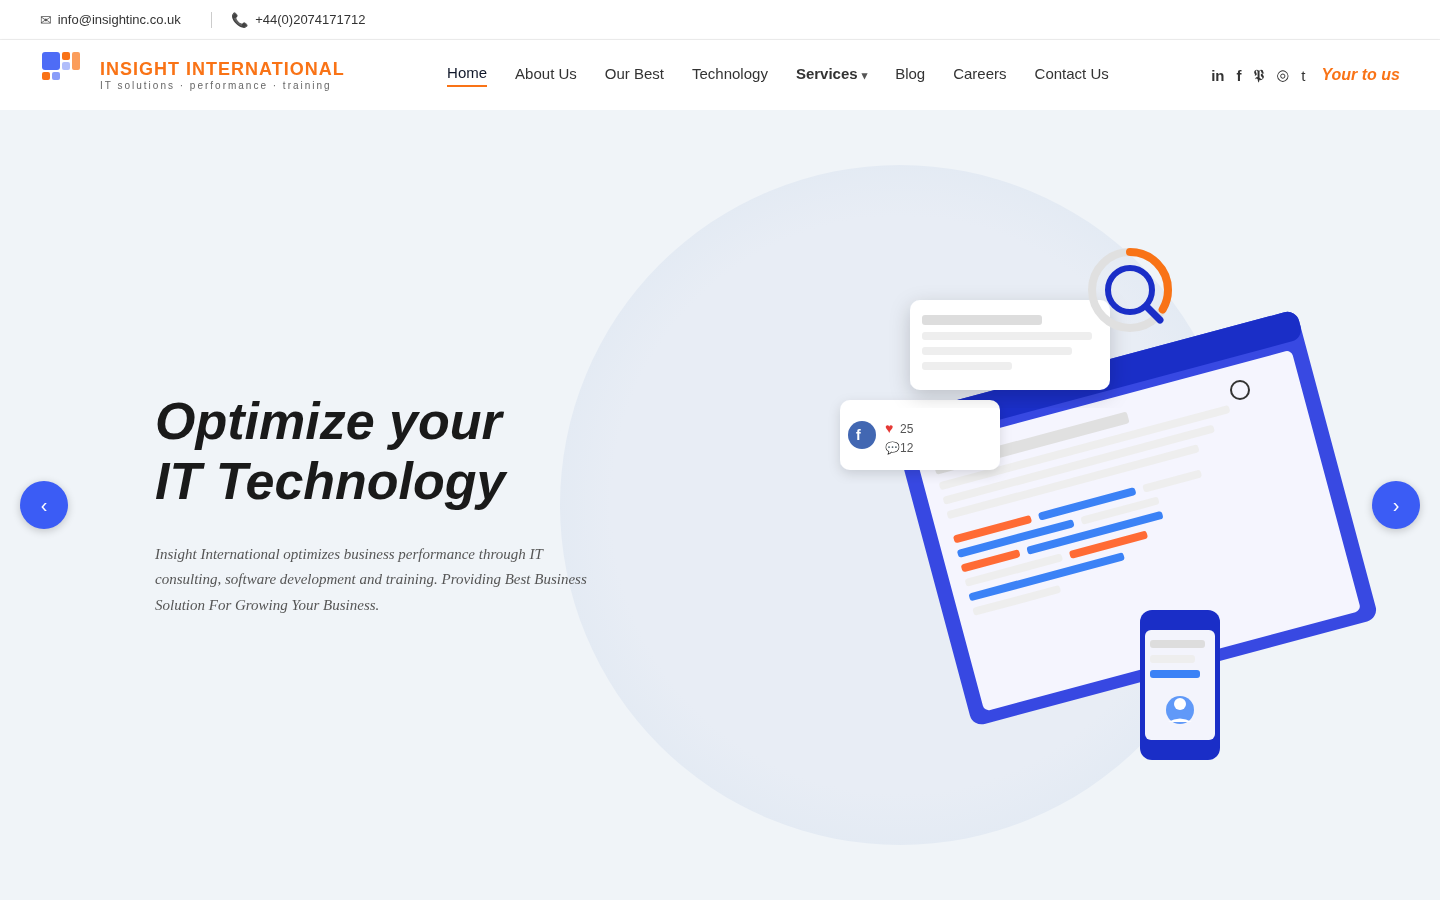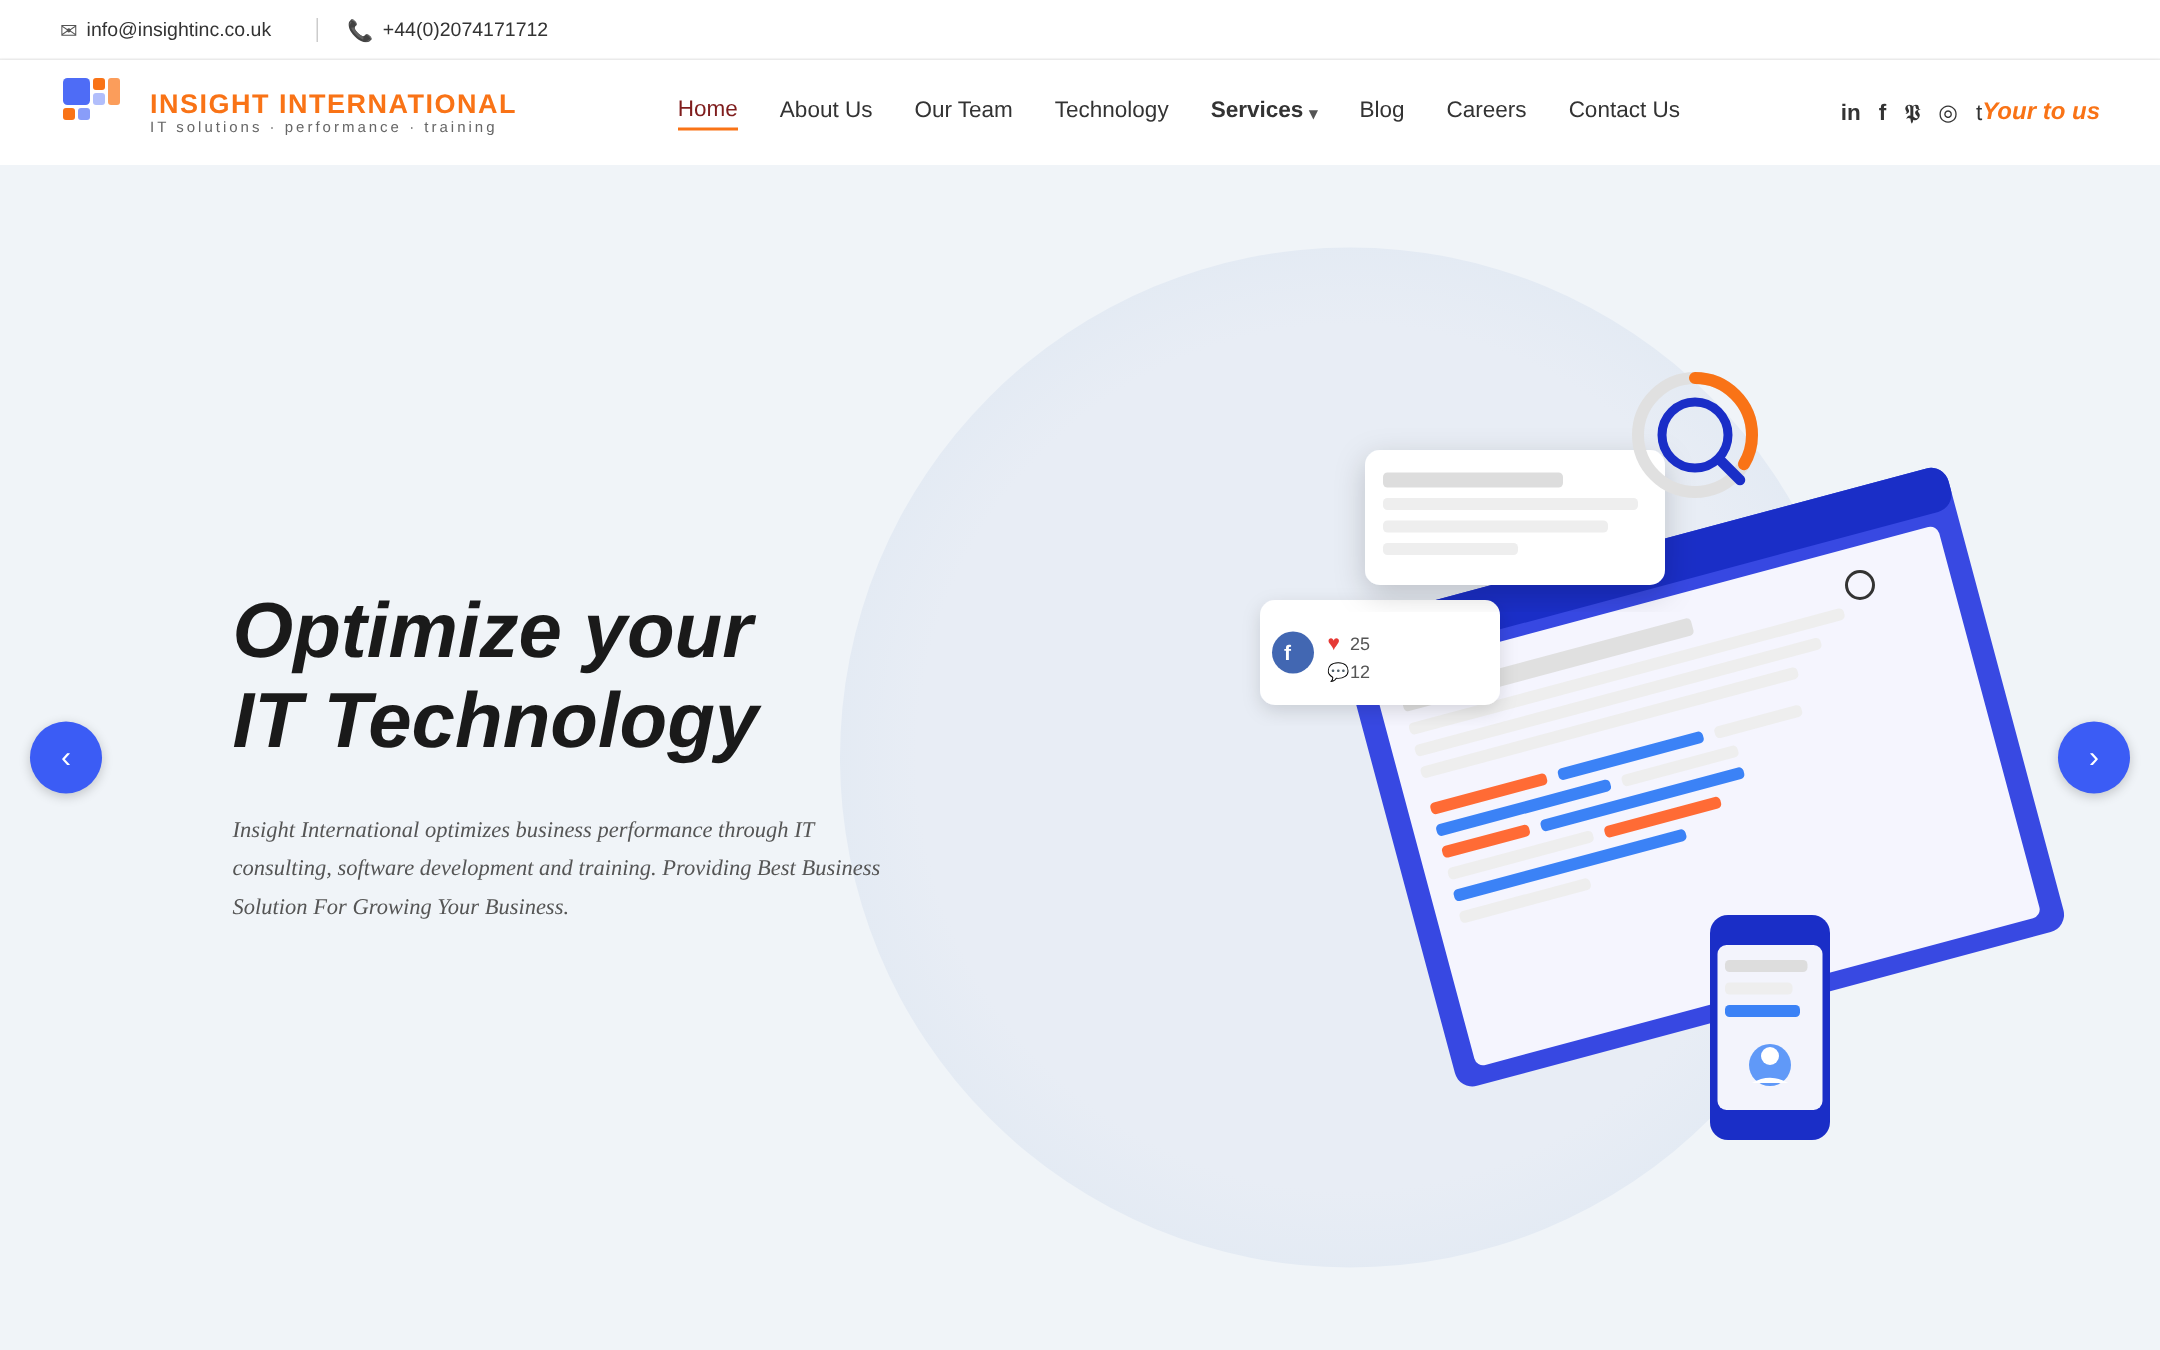--- a/index.html
+++ b/index.html
@@ -84,38 +84,39 @@
     }
     nav a {
       text-decoration: none;
       color: #333;
       font-size: 15px;
       font-weight: 500;
       cursor: pointer;
       padding-bottom: 4px;
     }
     nav a.active {
-      color: #7f1d1d;
+      color: #0f172a;
       border-bottom: 2px solid #f97316;
     }
     .services-link {
       display: flex;
       align-items: flex-end;
       gap: 4px;
       font-weight: bold;
     }
     .chevron-down {
       font-size: 11px;
       color: #555;
     }
 
     
     .header-right {
       display: flex;
       align-items: center;
+      gap: 16px;
     }
     .social-icons {
       display: flex;
       align-items: center;
       gap: 12px;
     }
     .social-icon {
       font-size: 16px;
       color: #333;
       cursor: pointer;
@@ -261,21 +262,21 @@
       <div class="logo-title">
         <span>INSIGHT </span><span style="color:#f97316;">INTERNATIONAL</span>
       </div>
       <div class="logo-subtitle">IT solutions · performance · training</div>
     </div>
   </div>
 
   <nav>
     <a class="active">Home</a>
     <a>About Us</a>
-    <a>Our Team</a>
+    <a>Our Best</a>
     <a>Technology</a>
     <a class="services-link">
       <span>Services</span>
       <span class="chevron-down">▾</span>
     </a>
     <a>Blog</a>
     <a>Careers</a>
     <a>Contact Us</a>
   </nav>
 

